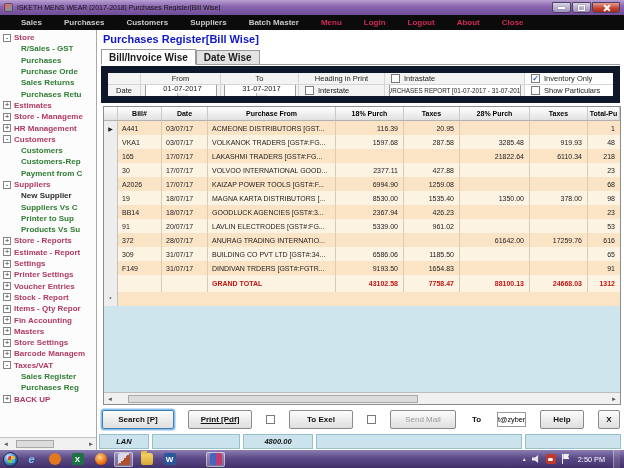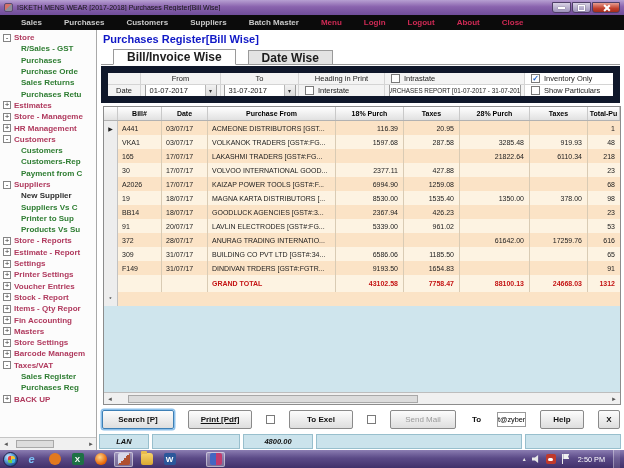--- a/index.html
+++ b/index.html
@@ -47,36 +47,36 @@
   .scroll-arrow { font-size:6px; color:#555; padding:0 3px; }
   .sb-thumb { width:38px; height:8px; background:#dcdcdc; border:1px solid #a8a8a8; margin-left:4px; }
   .sb-spacer { flex:1; }
 
   
   .main { position:absolute; left:97px; top:0; width:527px; height:420px; background:#fff; }
   .pg-heading { position:absolute; top:3px; left:6px; font-size:11px; font-weight:bold; color:#1018c6; }
 
   .tabs { position:absolute; top:19px; left:4px; width:519px; height:16px; border-bottom:1px solid #9a9a9a;
     display:flex; align-items:flex-end; }
-  .tab { height:14px; padding:0 13px; font-size:12px; font-weight:bold; color:#1c1c1c; background:#e3e3e3;
-    border:1px solid #9a9a9a; border-bottom:none; display:flex; align-items:center;margin-left:12px; }
+  .tab { height:14px; padding:0 7px; font-size:10px; font-weight:bold; color:#1c1c1c; background:#e3e3e3;
+    border:1px solid #9a9a9a; border-bottom:none; display:flex; align-items:center; }
   .tab.active { background:#fff; height:16px; margin-bottom:-1px; border-bottom:1px solid #fff; }
 
   .filter { position:absolute; top:36px; left:4px; width:519px; height:37px; border:7px solid #0f172a;
     background:#f3f3f3; display:grid; grid-template-columns:33px 80px 78px 86px 140px 1fr;
     grid-template-rows:1fr 1fr; font-size:7.5px; color:#222; }
   .fc { border-right:1px solid #d4d4d4; border-bottom:1px solid #d4d4d4; display:flex; align-items:center;
     justify-content:center; overflow:hidden; white-space:nowrap; }
   .fc.last { border-right:none; } .fc.bot { border-bottom:none; }
   .fc.left { justify-content:flex-start; padding-left:6px; }
   .fc.white { background:#fff; }
   .cb { width:9px; height:9px; flex:none; border:1px solid #7a7a7a; background:#fff; margin-right:4px;
     font-size:8px; line-height:8px; text-align:center; color:#1a5fc8; font-weight:bold; }
   .combo { width:72px; height:14px; background:#fff; border:1px solid #9c9c9c; display:flex;
-    align-items:center; justify-content:space-between; padding-left:4px; }
+    align-items:center; justify-content:space-between; padding-left:4px;flex-direction:column; }
   .combo .dd { width:11px; height:12px; background:linear-gradient(#f4f4f4,#d9d9d9); border-left:1px solid #b5b5b5;
     font-size:6px; color:#333; display:flex; align-items:center; justify-content:center; }
   .htext { width:132px; height:14px; background:#fff; border:1px solid #9c9c9c; font-size:6.3px;
     display:flex; align-items:center; justify-content:center; overflow:hidden; white-space:nowrap; }
 
   
   .grid { position:absolute; top:76px; left:6px; width:518px; height:299px; border:1px solid #8c8c8c;
     background:#cfe5ed; overflow:hidden; }
   .ghead { display:flex; height:14px; background:linear-gradient(#ffffff,#e1e1e1); border-bottom:1px solid #b2b2b2;
     font-size:7px; font-weight:bold; color:#000; }

